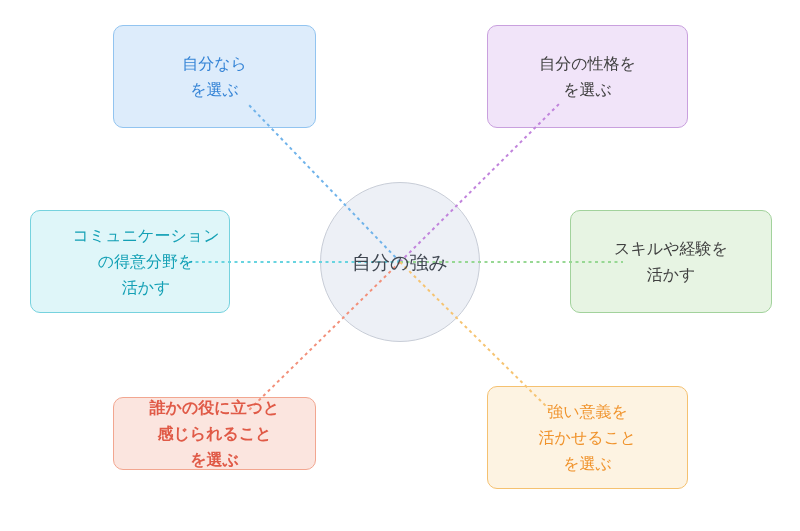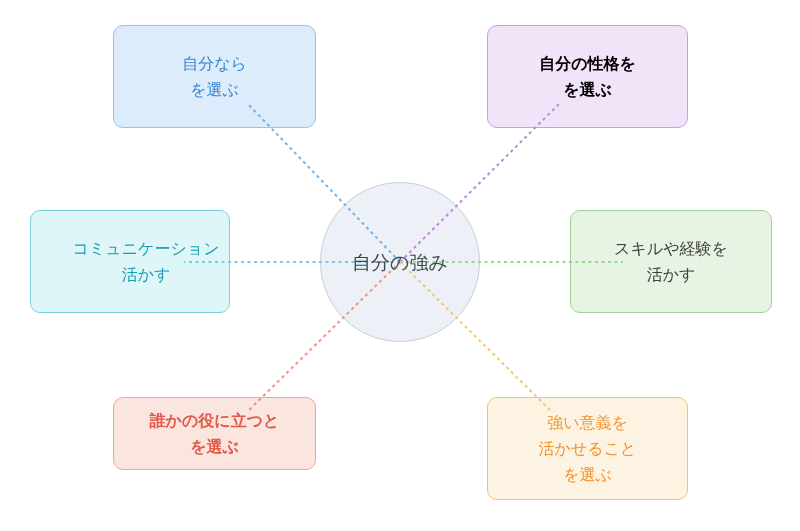--- a/index.html
+++ b/index.html
@@ -51,21 +51,21 @@
     text-align: center;
     font-size: 19px;
     line-height: 29px;
   }
   
   .pos-tl { left: 113px; top: 25px;  width: 203px; height: 103px; }
   .pos-tr { left: 487px; top: 25px;  width: 201px; height: 103px; }
   .pos-ml { left: 30px;  top: 210px; width: 200px; height: 103px; padding-left: 16px; }
   .pos-mr { left: 570px; top: 210px; width: 202px; height: 103px; }
   .pos-bl { left: 113px; top: 397px; width: 203px; height: 73px; font-weight: bold; }
-  .pos-br { left: 487px; top: 397px; width: 201px; height: 103px; }
+  .pos-br { left: 487px; top: 386px; width: 201px; height: 103px; }
   .pos-c  { left: 320px; top: 182px; width: 160px; height: 160px; gap: 36px; }
 </style>
 </head>
 <body>
 
 <div class="canvas">
 
   <div class="node-box pos-tl" style="background-color: rgb(221, 236, 251); border-color: rgb(146, 196, 240);"></div>
   <div class="node-box pos-tr" style="background-color: rgb(241, 228, 249); border-color: rgb(201, 160, 222);"></div>
   <div class="node-box pos-ml" style="background-color: rgb(223, 246, 249); border-color: rgb(118, 210, 222);"></div>
@@ -81,34 +81,36 @@
     <line x1="400" y1="262" x2="184" y2="262" stroke-width="2" stroke-dasharray="3 3.5" style="stroke: rgb(104, 212, 224);"></line>
     <line x1="400" y1="262" x2="623" y2="262" stroke-width="2" stroke-dasharray="3 3.5" style="stroke: rgb(151, 216, 147);"></line>
     <line x1="400" y1="262" x2="249" y2="410" stroke-width="2" stroke-dasharray="3 3.5" style="stroke: rgb(242, 144, 122);"></line>
     <line x1="400" y1="262" x2="551" y2="411" stroke-width="2" stroke-dasharray="3 3.5" style="stroke: rgb(246, 196, 114);"></line>
   </svg>
 
   <div class="node-label pos-tl" style="color: rgb(53, 132, 214);">
     <span>自分なら</span>
     <span>を選ぶ</span>
   </div>
-  <div class="node-label pos-tr" style="color: #000000; font-weight: bold;">
+  <div class="node-label pos-tr" style="color: #404040;">
     <span>自分の性格を</span>
     <span>を選ぶ</span>
   </div>
   <div class="node-label pos-ml" style="color: rgb(19, 160, 181);">
     <span>コミュニケーション</span>
+    <span>の得意分野を</span>
     <span>活かす</span>
   </div>
   <div class="node-label pos-mr" style="color: #404040;">
     <span>スキルや経験を</span>
     <span>活かす</span>
   </div>
   <div class="node-label pos-bl" style="color: rgb(224, 90, 71);">
     <span>誰かの役に立つと</span>
+    <span>感じられること</span>
     <span>を選ぶ</span>
   </div>
   <div class="node-label pos-br" style="color: rgb(240, 147, 44);">
     <span>強い意義を</span>
     <span>活かせること</span>
     <span>を選ぶ</span>
   </div>
 
   <div class="center-label pos-c" style="color: rgb(63, 70, 80);">
     <span>自分の強み</span>

